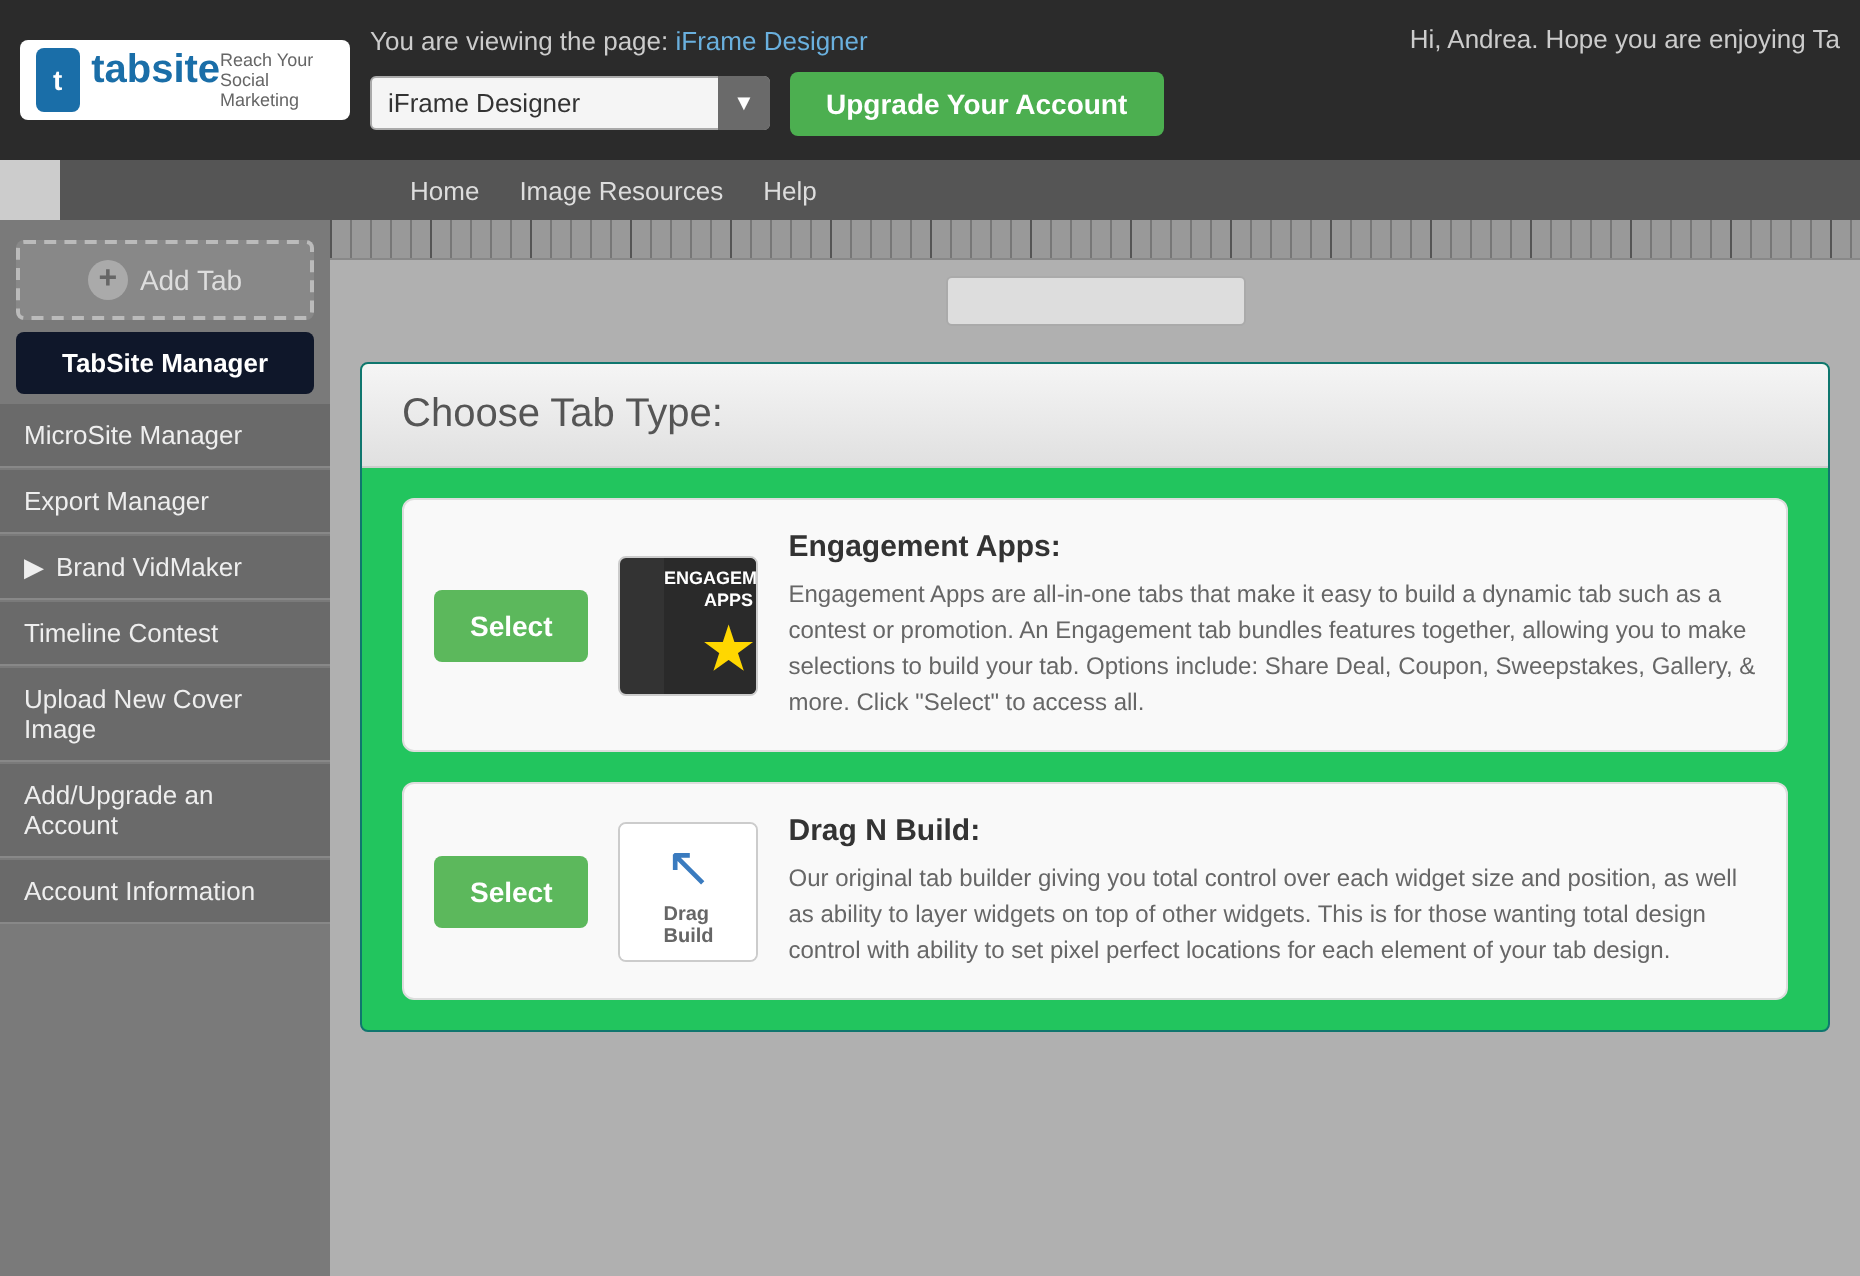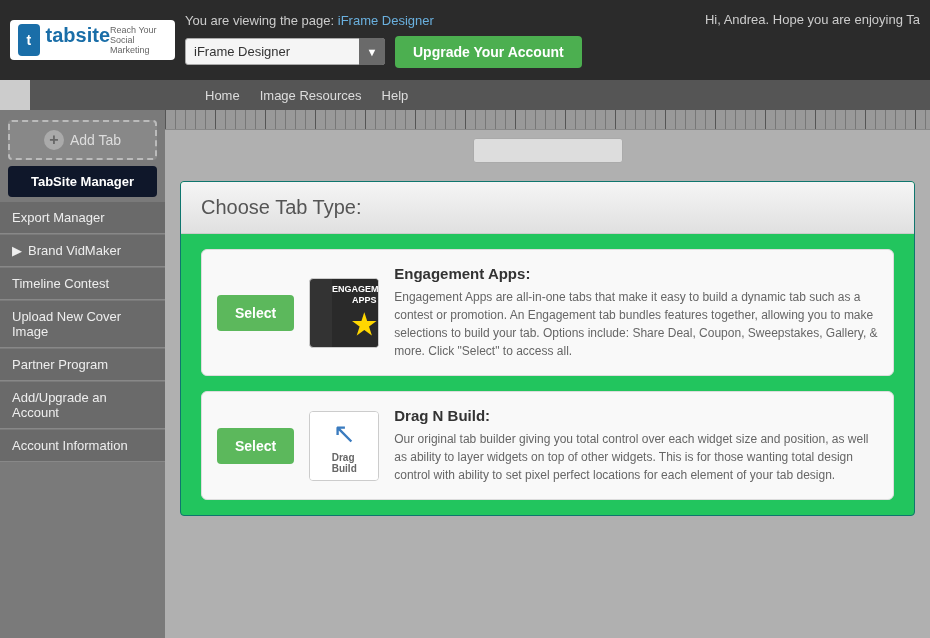--- a/index.html
+++ b/index.html
@@ -392,34 +392,34 @@
 <div class="main-layout">
 
   <div class="sidebar">
     <div class="add-tab-btn">
       <div class="plus-icon">+</div>
       <span>Add Tab</span>
     </div>
     <button class="tabsite-manager-btn">TabSite Manager</button>
 
     <div class="sidebar-item">
+      <span>MicroSite Manager</span>
+    </div>
+    <div class="sidebar-item">
       <span>Export Manager</span>
     </div>
     <div class="sidebar-item">
       <span>▶</span>
       <span>Brand VidMaker</span>
     </div>
     <div class="sidebar-item">
       <span>Timeline Contest</span>
     </div>
     <div class="sidebar-item">
       <span>Upload New Cover Image</span>
-    </div>
-    <div class="sidebar-item">
-      <span>Partner Program</span>
     </div>
     <div class="sidebar-item">
       <span>Add/Upgrade an Account</span>
     </div>
     <div class="sidebar-item">
       <span>Account Information</span>
     </div>
   </div>
 
   <div class="content-area">

